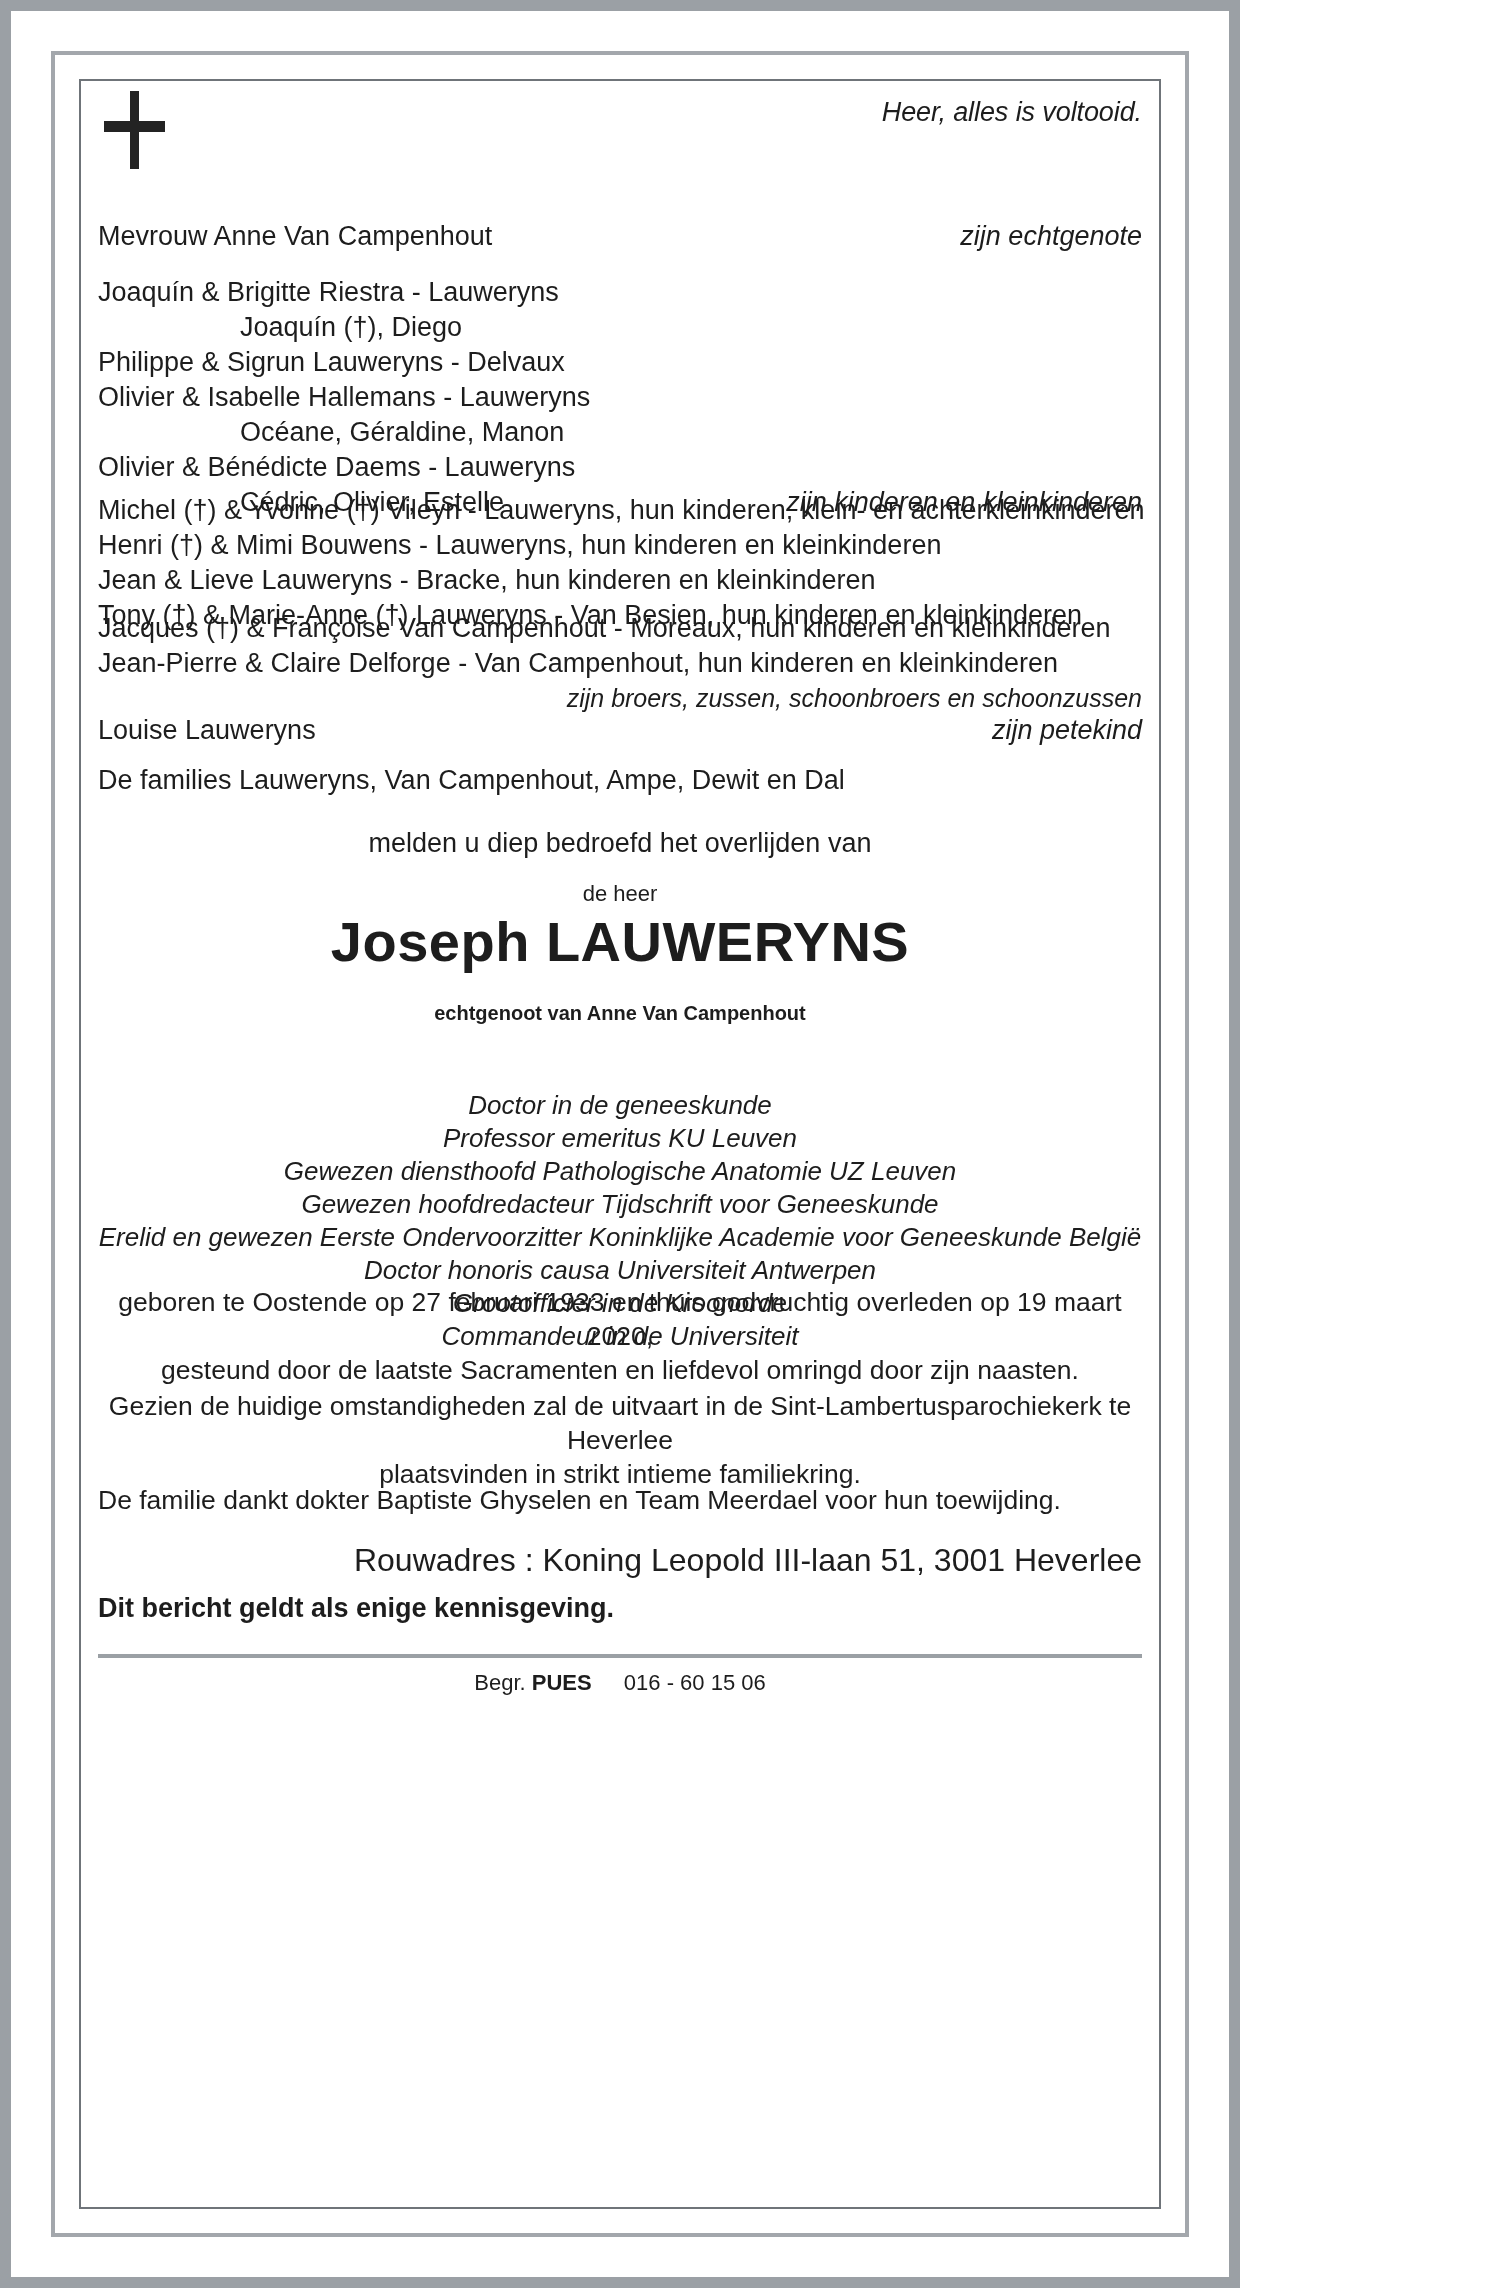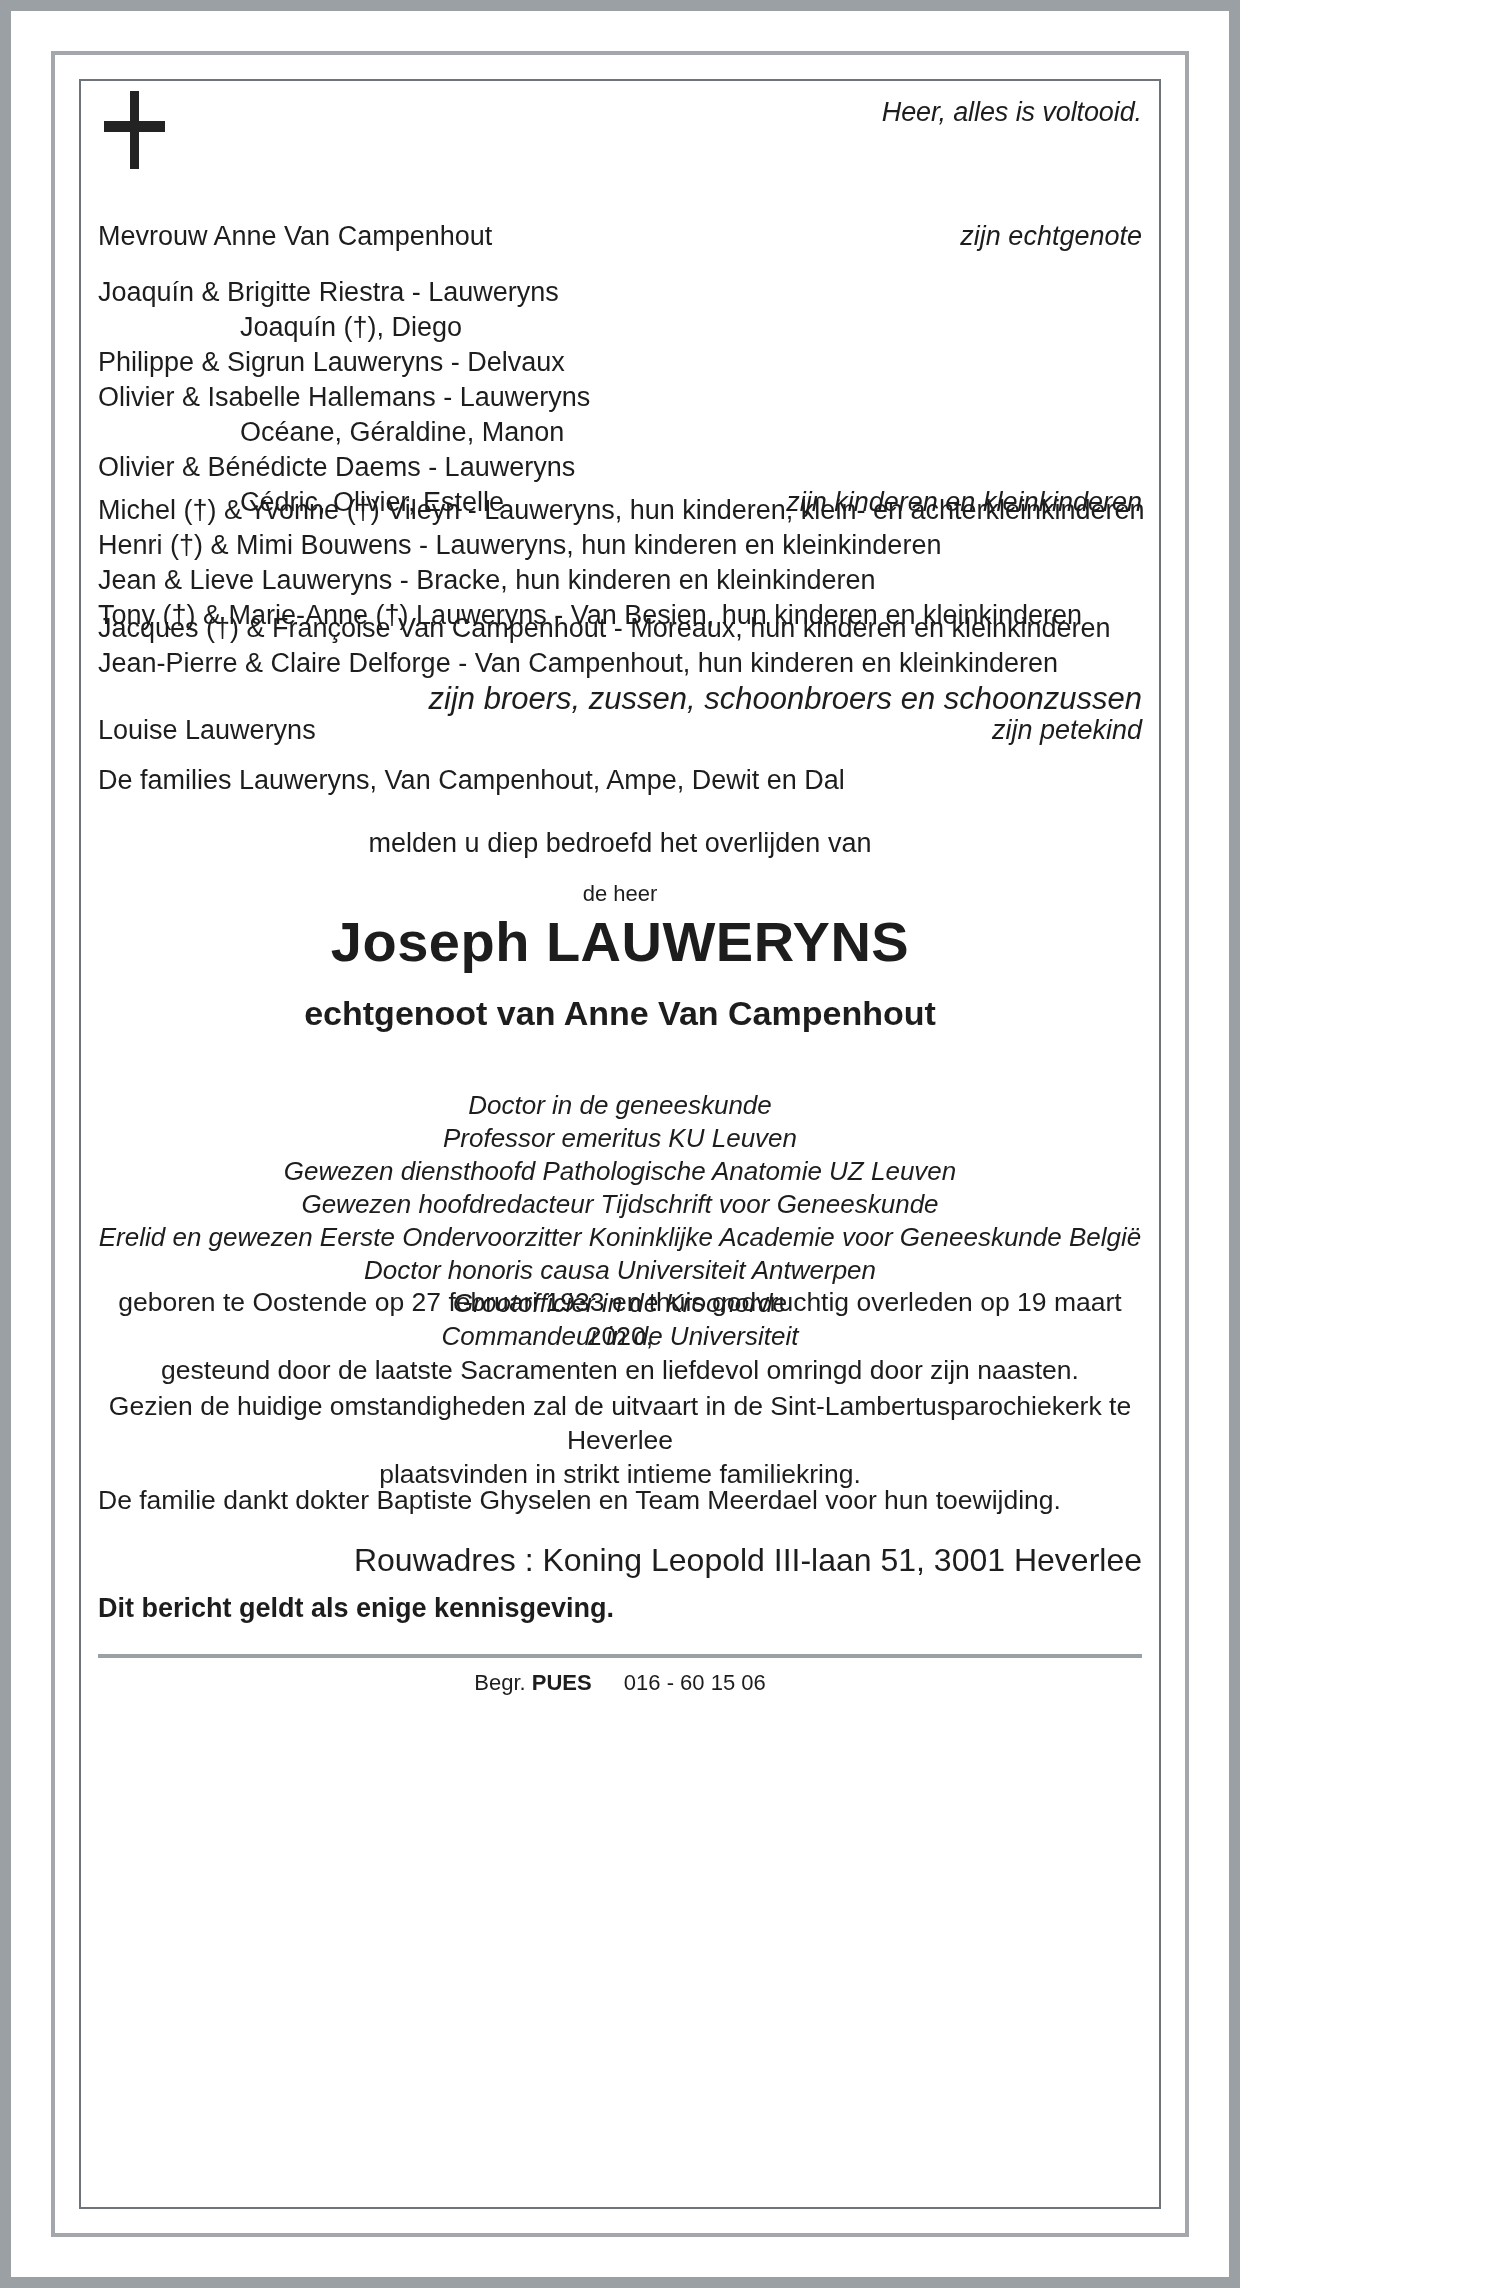--- a/index.html
+++ b/index.html
@@ -110,21 +110,21 @@
 
   .line {
     font-size: 27px;
     line-height: 35px;
     white-space: nowrap;
   }
   .line.indent { padding-left: 142px; }
   .line.center { text-align: center; white-space: normal; }
   .relation {
     font-style: italic;
-    font-size: 31px;
+    font-size: 25px;
     line-height: 35px;
     text-align: right;
     white-space: nowrap;
   }
 
   
   .blk { position: absolute; left: 17px; right: 17px; }
 
   #spouse-block      { top: 138px; }
   #children-block    { top: 194px; }
@@ -140,21 +140,21 @@
     top: 830px;
     text-align: center;
   }
   .deceased-name {
     font-size: 56px;
     font-weight: bold;
     letter-spacing: 0.5px;
     line-height: 62px;
   }
   .spouse-of {
-    font-size: 34px;
+    font-size: 20px;
     font-weight: bold;
     line-height: 40px;
     margin-top: 20px;
   }
 
   #titles-block {
     top: 1008px;
     text-align: center;
     font-style: italic;
     font-size: 26px;

